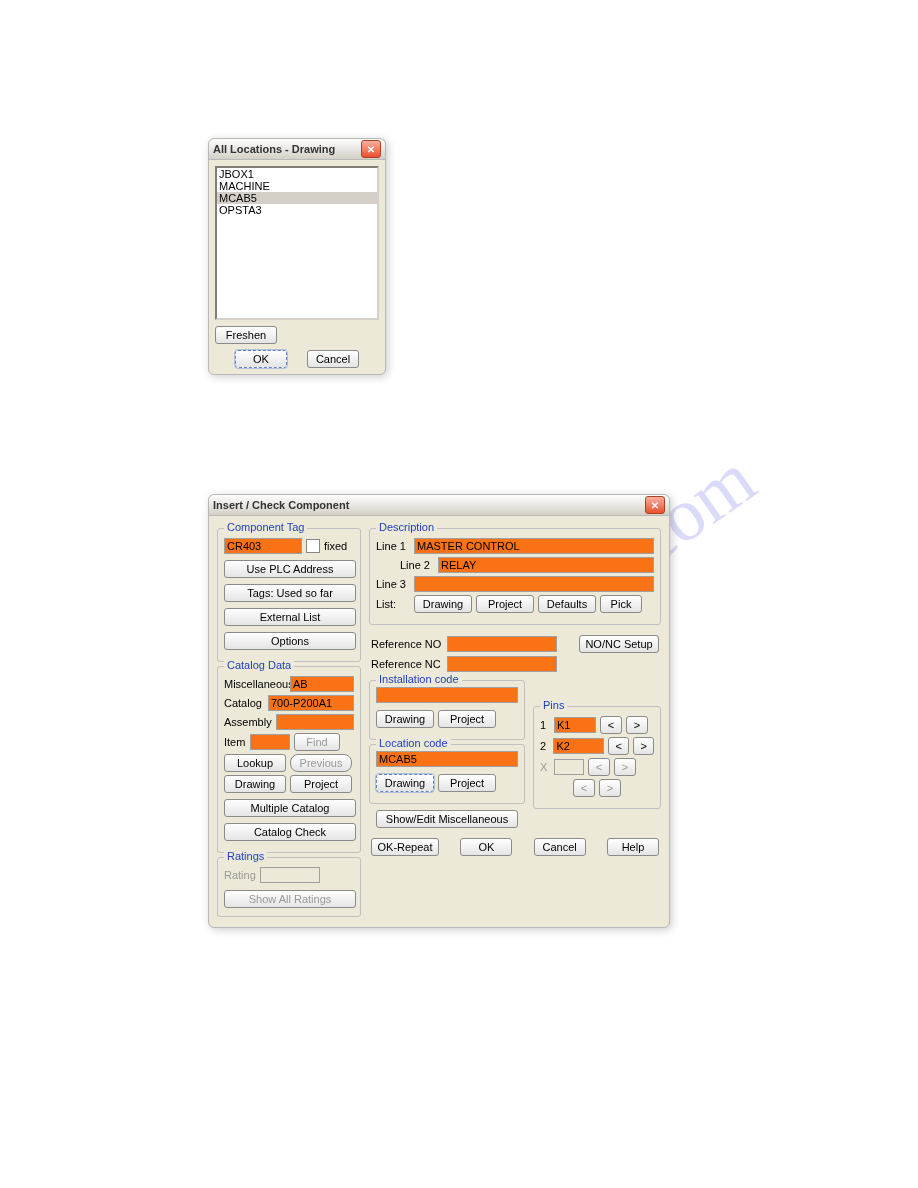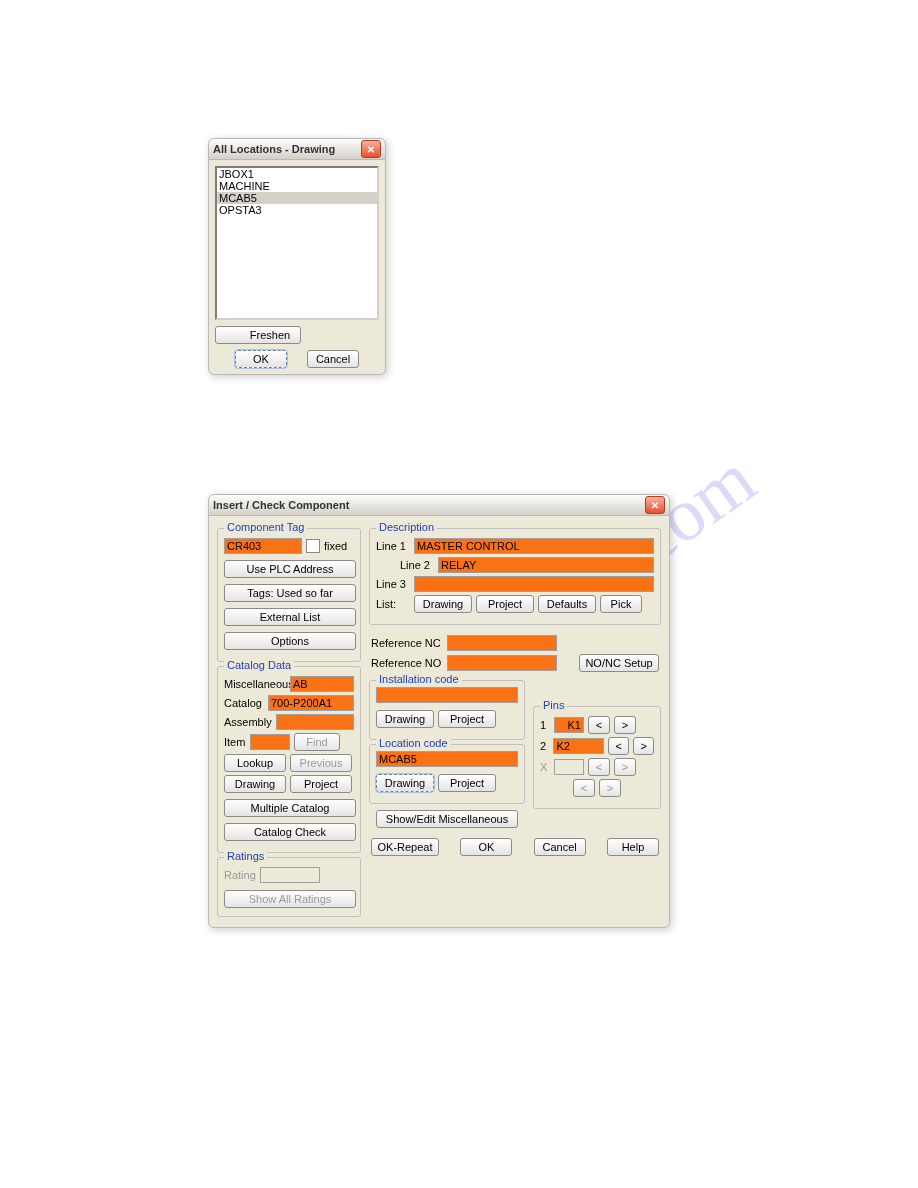--- a/index.html
+++ b/index.html
@@ -154,21 +154,21 @@
     <div class="close-btn">✕</div>
   </div>
   <div class="dialog-body">
     <div class="listbox">
       <div class="listbox-item">JBOX1</div>
       <div class="listbox-item">MACHINE</div>
       <div class="listbox-item selected">MCAB5</div>
       <div class="listbox-item">OPSTA3</div>
     </div>
     <div style="margin-top:6px;">
-      <div class="btn" style="width:60px;padding-left:24px;">Freshen</div>
+      <div class="btn" style="width:60px;">Freshen</div>
     </div>
     <div style="margin-top:6px; display:flex; gap:20px; justify-content:center;">
       <div class="btn focused" style="width:50px; position:relative;">OK</div>
       <div class="btn" style="width:50px;">Cancel</div>
     </div>
   </div>
 </div>
 <div class="cursor-arrow" style="left:296px; top:354px;">
   <svg width="14" height="18">
       <path d="M0 0 L0 12 L3 9 L6 15 L8 14 L5 8 L10 8 Z" fill="#fff" stroke="#000" stroke-width="1"></path>
@@ -212,21 +212,21 @@
             <span class="label" style="width:48px;">Assembly</span>
             <input class="textbox" style="width: 78px;" value="">
           </div>
           <div class="row">
             <span class="label" style="width:22px;">Item</span>
             <input class="textbox" style="width: 40px;" value="">
             <div class="btn disabled" style="width:44px;">Find</div>
           </div>
           <div class="row">
             <div class="btn" style="width:60px;">Lookup</div>
-            <div class="btn disabled" style="width:60px;">Previous</div>
+            <div class="btn disabled" style="width:60px;border-radius:8px;">Previous</div>
           </div>
           <div class="row">
             <div class="btn" style="width:60px;">Drawing</div>
             <div class="btn" style="width:60px;">Project</div>
           </div>
           <div class="btn" style="width:100%; margin:3px 0;">Multiple Catalog</div>
           <div class="btn" style="width:100%; margin:3px 0;">Catalog Check</div>
         </div>
 
         <div class="groupbox">
@@ -259,28 +259,28 @@
             <span class="label" style="width:34px;">List:</span>
             <div class="btn" style="width:56px;">Drawing</div>
             <div class="btn" style="width:56px;">Project</div>
             <div class="btn" style="width:56px;">Defaults</div>
             <div class="btn" style="width:40px;">Pick</div>
           </div>
         </div>
 
         <div style="margin:10px 4px 4px 4px;">
           <div class="row">
-            <span class="label" style="width:72px;">Reference NC</span>
-            <input class="textbox" style="width: 110px;">
-          </div>
-          <div class="row">
             <span class="label" style="width:72px;">Reference NO</span>
             <input class="textbox" style="width: 110px;">
             <div style="flex:1;"></div>
             <div class="btn" style="width:78px;">NO/NC Setup</div>
+          </div>
+          <div class="row">
+            <span class="label" style="width:72px;">Reference NC</span>
+            <input class="textbox" style="width: 110px;">
           </div>
         </div>
 
         <div style="display:flex; gap:4px; align-items:flex-start;">
           <div style="flex:1;">
 
             <div class="groupbox">
               <div class="groupbox-legend">Installation code</div>
               <input class="textbox" style="width: 100%; margin-bottom: 4px;">
               <div class="row">
@@ -297,21 +297,21 @@
                 <div class="btn" style="width:56px;">Project</div>
               </div>
             </div>
             <div class="btn" style="width:140px; margin:6px auto 0 auto; display:block;">Show/Edit Miscellaneous</div>
           </div>
 
           <div class="groupbox" style="width:114px; margin-top:30px;">
             <div class="groupbox-legend">Pins</div>
             <div class="row">
               <span class="label" style="width:10px;">1</span>
-              <input class="textbox" style="width: 30px; text-align: right;" value="K1">
+              <input class="textbox" style="width: 42px;" value="K1">
               <div class="btn" style="width:20px;">&lt;</div>
               <div class="btn" style="width:20px;">&gt;</div>
             </div>
             <div class="row">
               <span class="label" style="width:10px;">2</span>
               <input class="textbox" style="width: 51px;" value="K2">
               <div class="btn" style="width:20px;">&lt;</div>
               <div class="btn" style="width:20px;">&gt;</div>
             </div>
             <div class="row">

